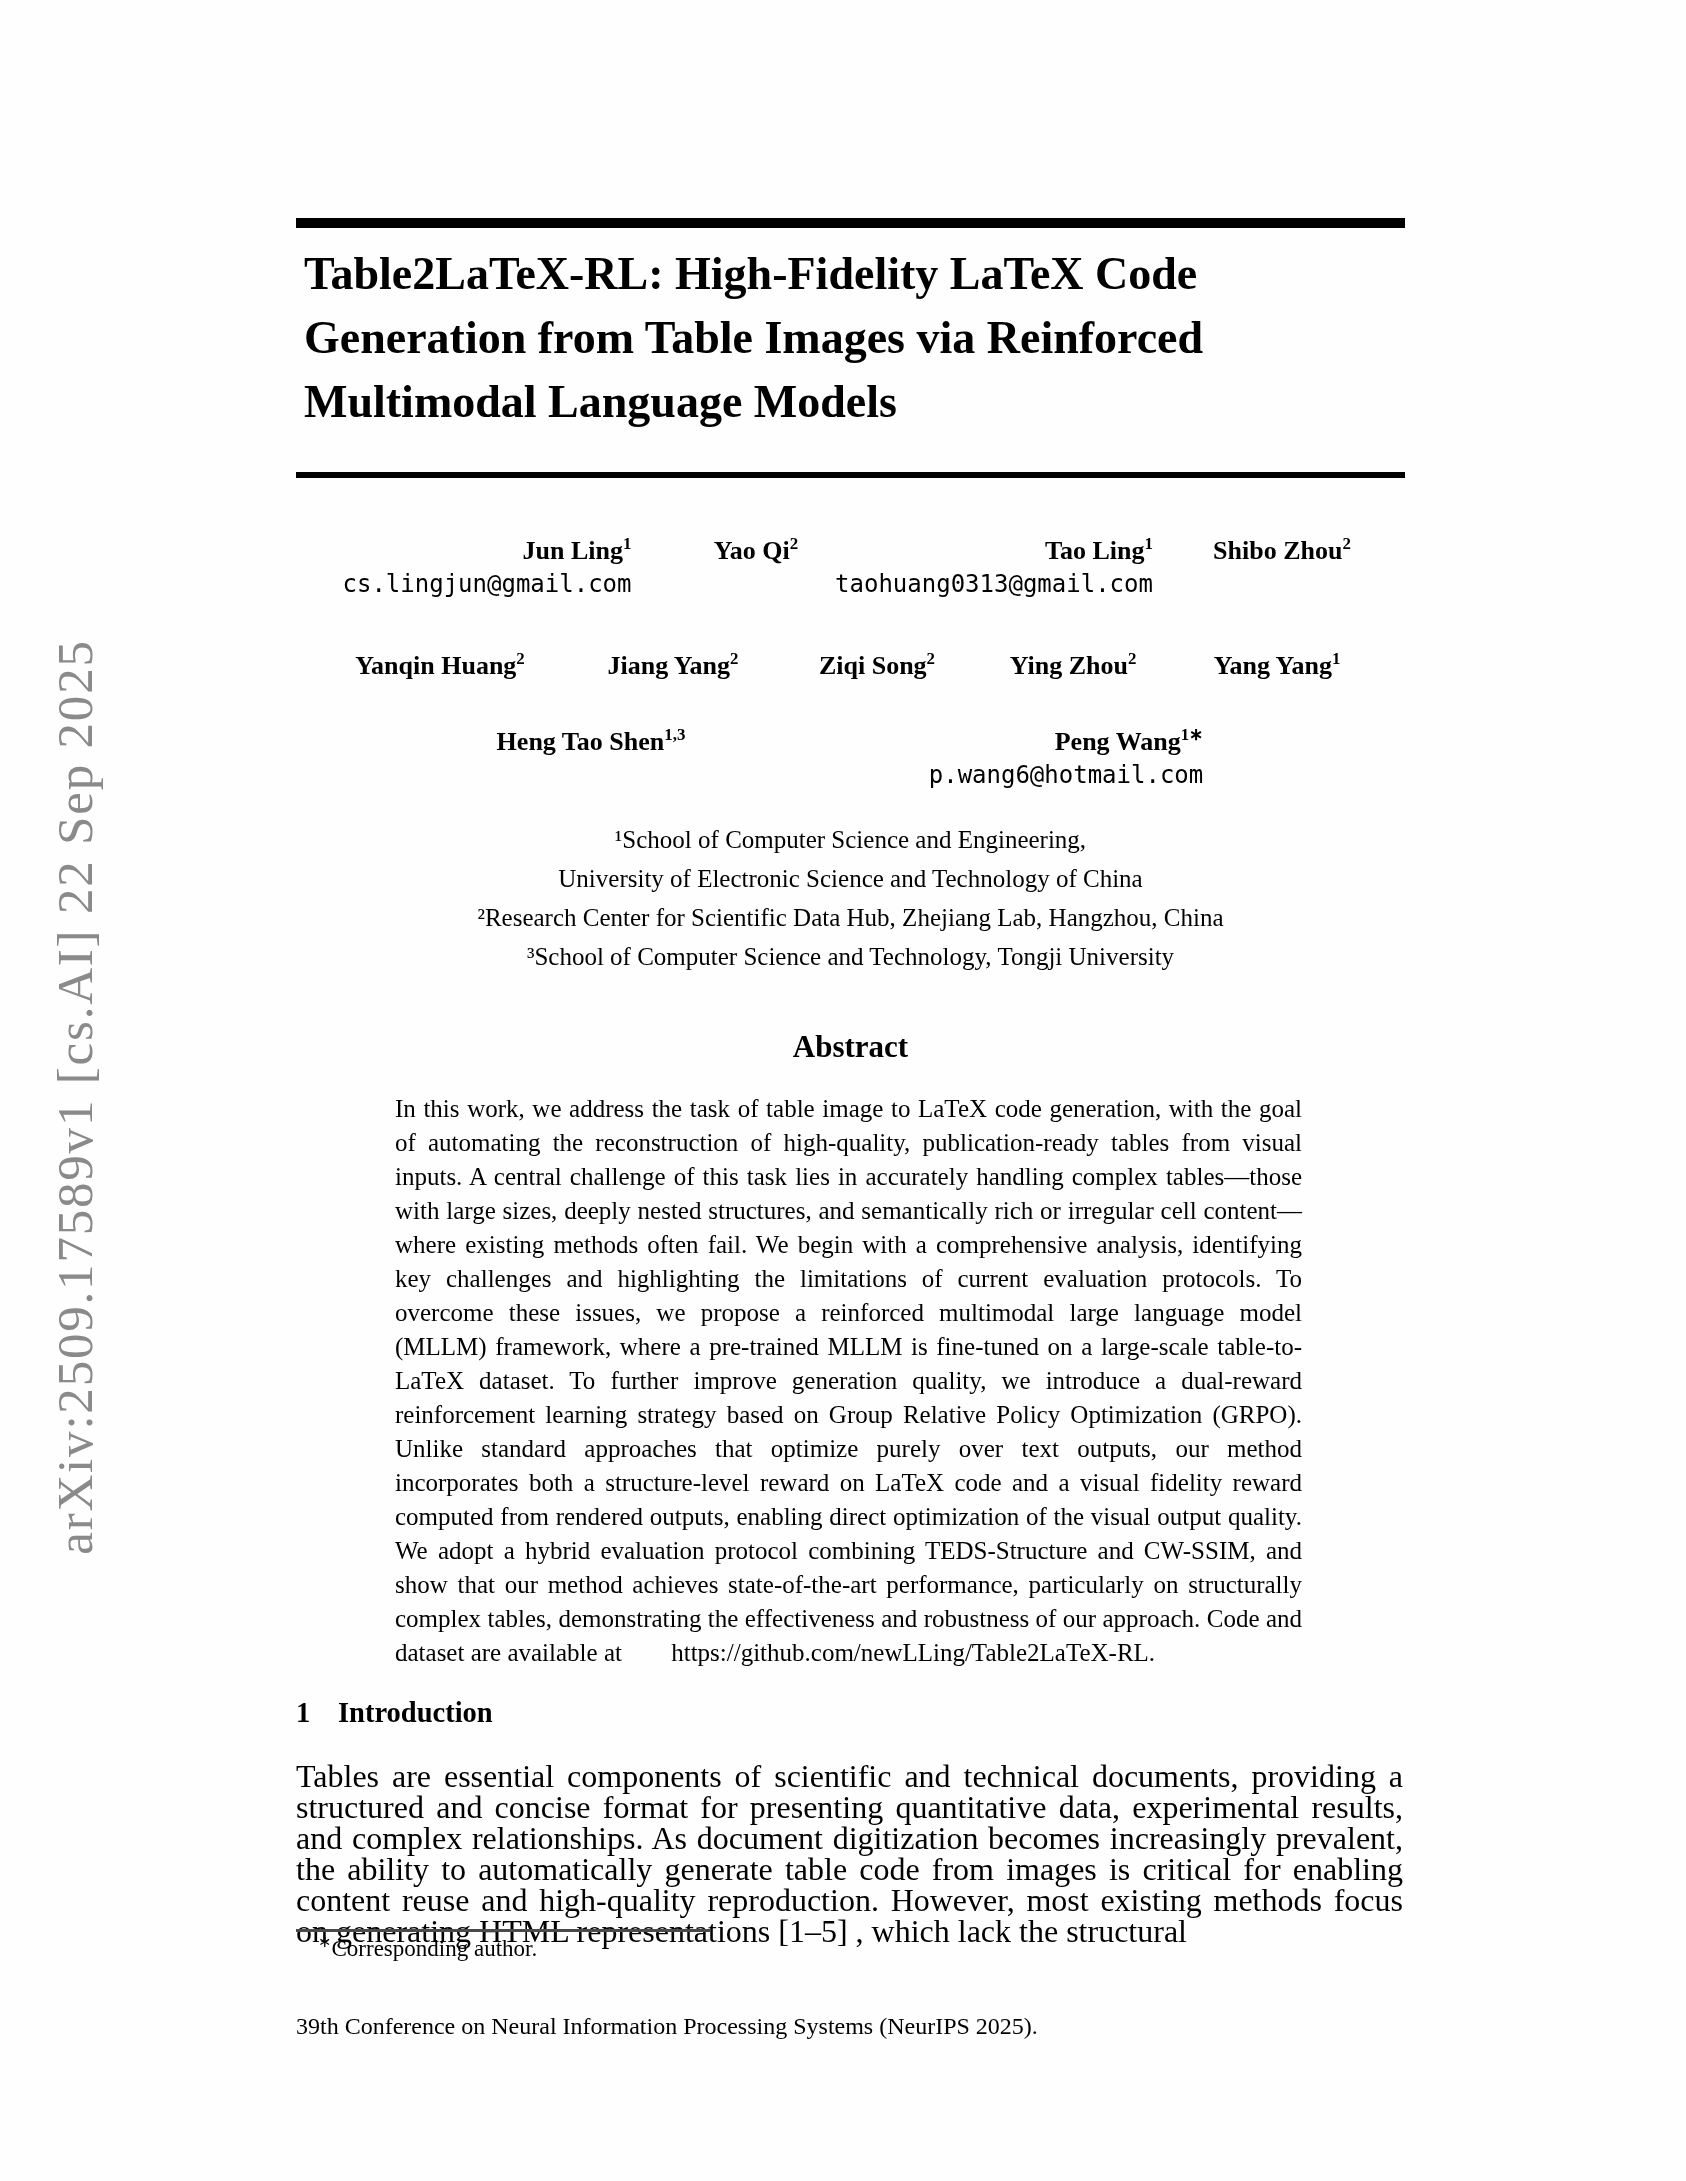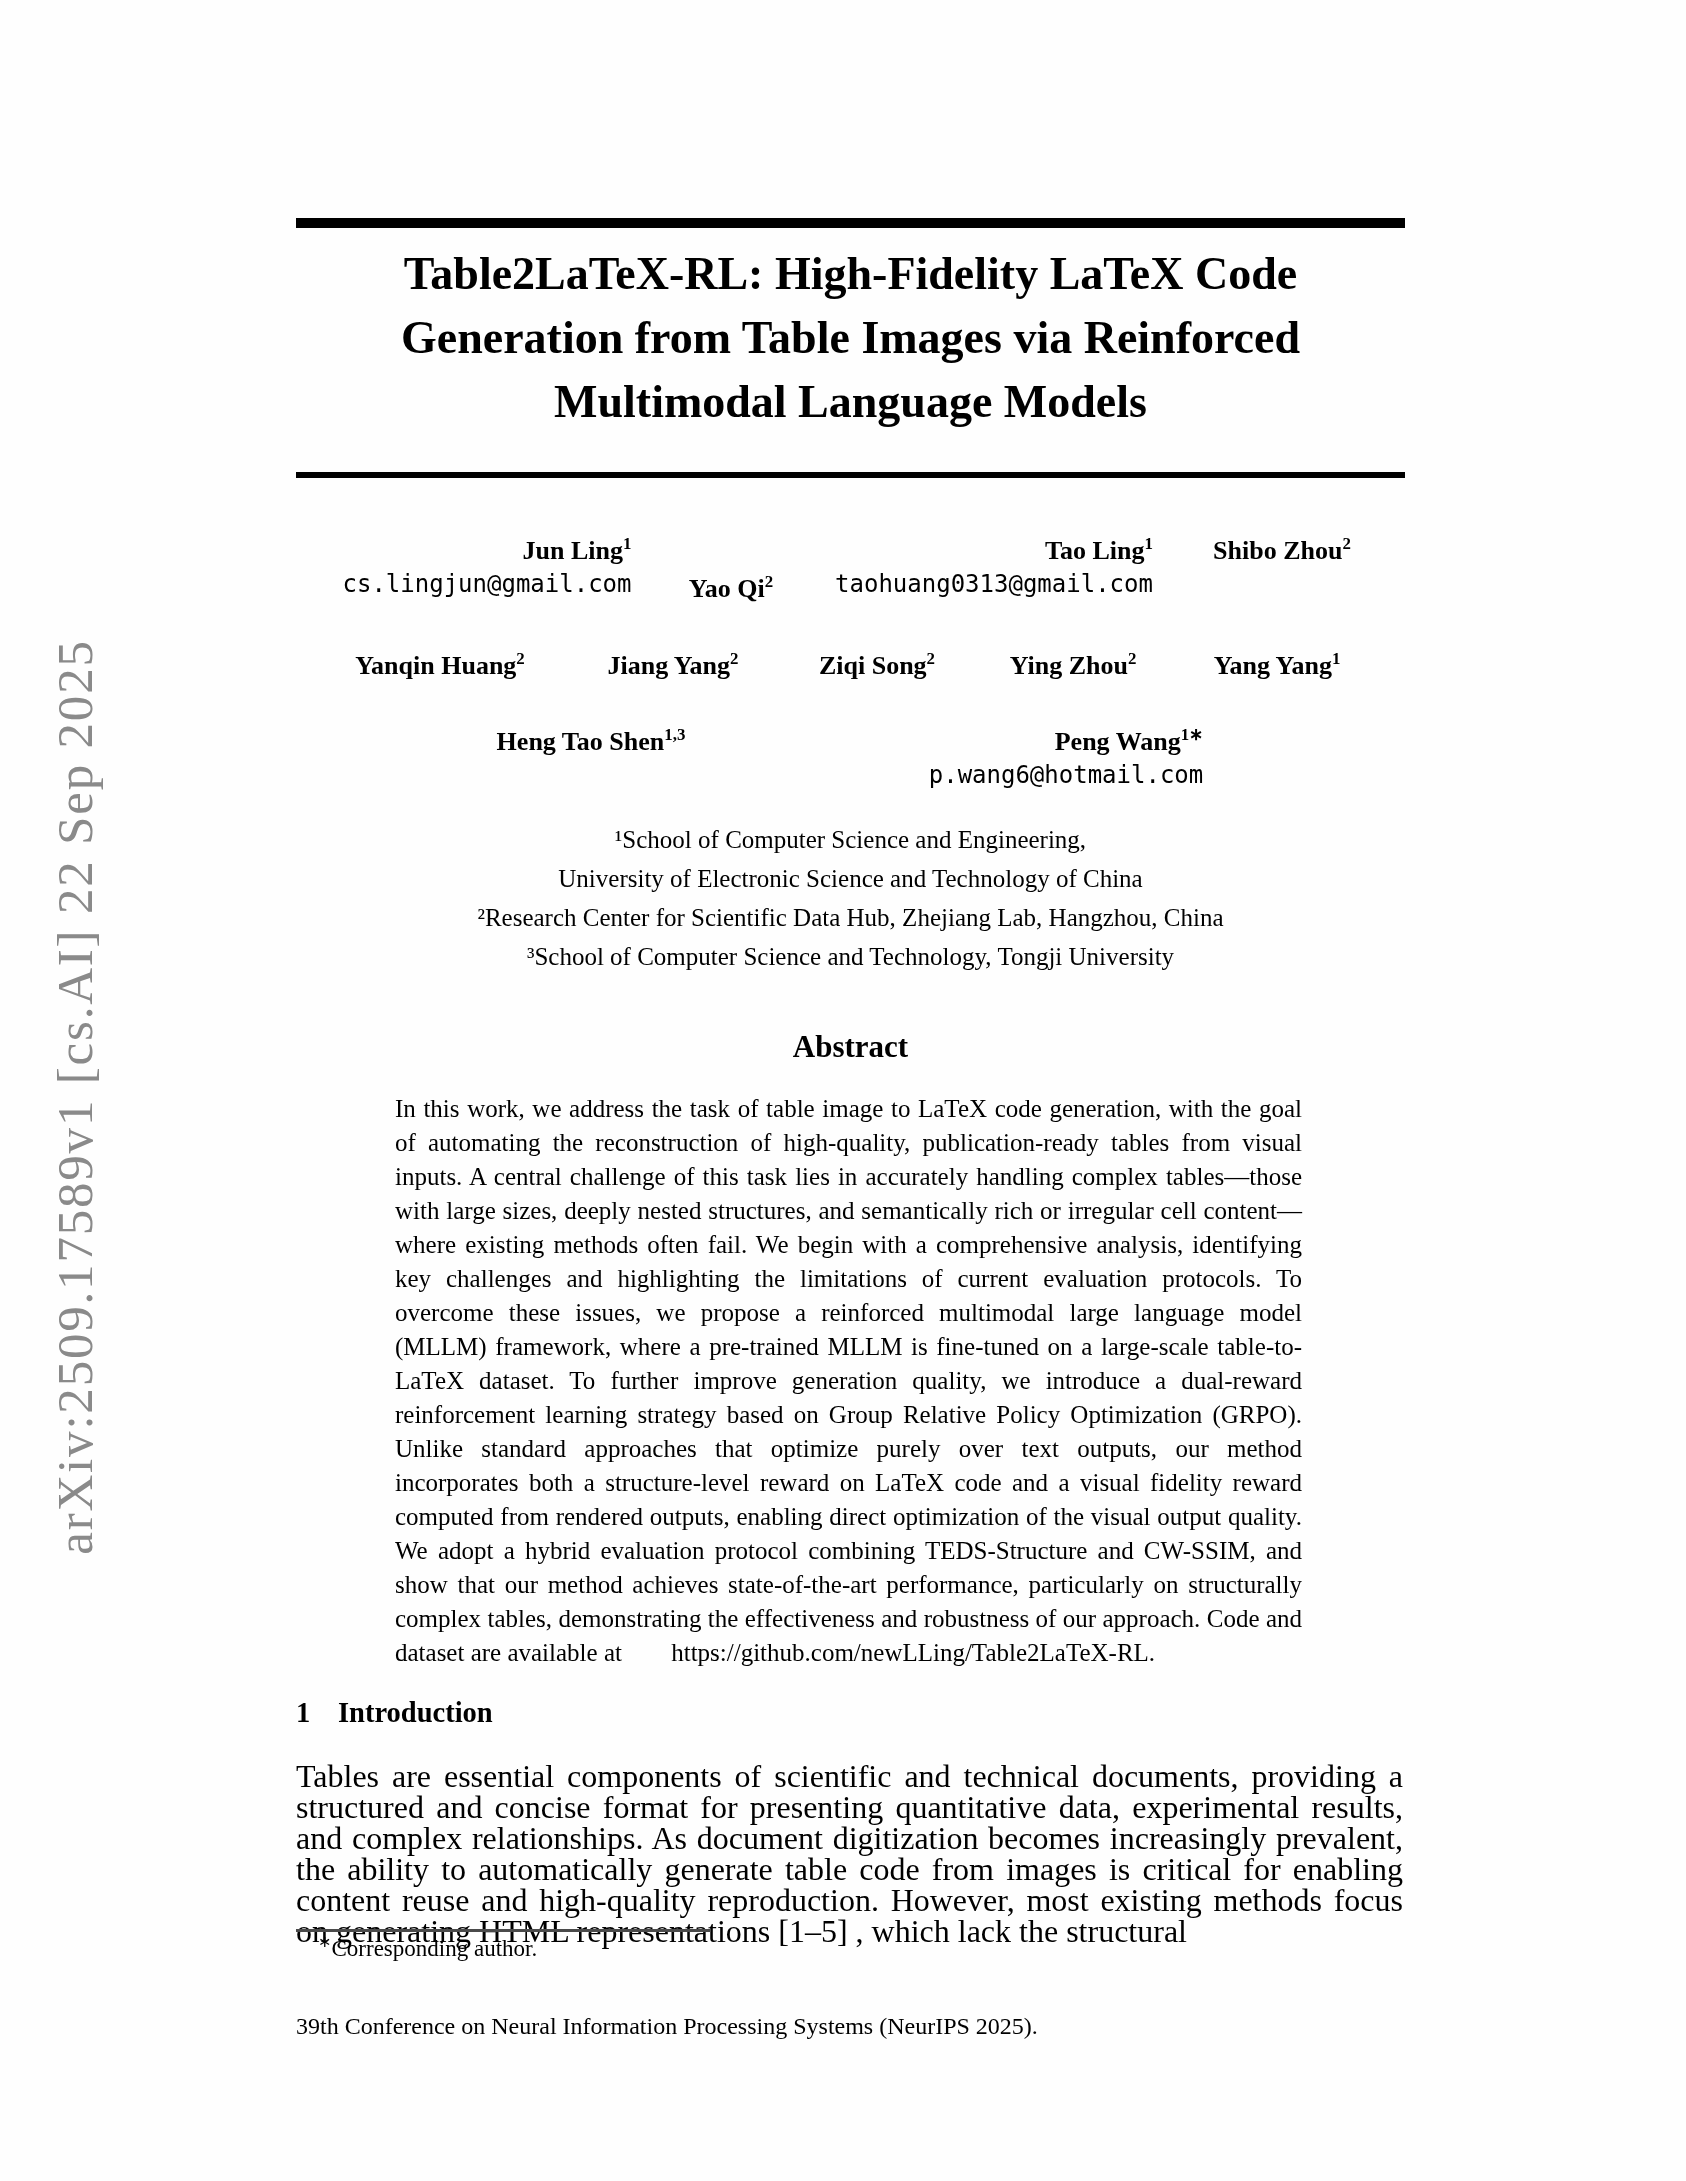--- a/index.html
+++ b/index.html
@@ -16,22 +16,22 @@
     position:absolute;left:75px;top:1097px;
     transform:translate(-50%,-50%) rotate(-90deg);
     transform-origin:center center;
     white-space:nowrap;
     font-size:51px;letter-spacing:1.8px;
     color:#8a8a8a;
   }
   .rule-top{position:absolute;left:296px;top:218px;width:1109px;height:10px;background:#000;}
   .rule-mid{position:absolute;left:296px;top:472px;width:1109px;height:5.5px;background:#000;}
   .title{
-    position:absolute;left:296px;top:242px;width:1109px;
-    text-align:center;font-weight:bold;font-size:46px;line-height:64px;
+    position:absolute;left:304px;top:242px;width:1109px;
+    font-weight:bold;font-size:46px;line-height:64px;
     white-space:pre-line;
   }
   .authors{position:absolute;left:296px;top:535px;width:1109px;height:275px;}
   .author{position:absolute;transform:translateX(-50%);text-align:right;white-space:nowrap;}
   .aname{font-weight:bold;font-size:26px;line-height:31px;}
   .aname sup{font-size:65%;}
   .aemail{font-family:"DejaVu Sans Mono",monospace;font-size:24px;line-height:37px;}
   .r1{top:0;}
   .r2{top:115px;}
   .r3{top:191px;}
@@ -83,21 +83,21 @@
 Multimodal Language Models</h1>
 
   <div class="rule-mid"></div>
 
   <div class="authors">
 
     <div class="author r1" style="left:191px;">
       <div class="aname"><span>Jun Ling</span><sup>1</sup></div>
       <div class="aemail">cs.lingjun@gmail.com</div>
     </div>
-    <div class="author r1" style="left:435px;margin-top:38px;">
+    <div class="author r1" style="left:460px;">
       <div class="aname"><span>Yao Qi</span><sup>2</sup></div>
     </div>
     <div class="author r1" style="left:698px;">
       <div class="aname"><span>Tao Ling</span><sup>1</sup></div>
       <div class="aemail">taohuang0313@gmail.com</div>
     </div>
     <div class="author r1" style="left:986px;">
       <div class="aname"><span>Shibo Zhou</span><sup>2</sup></div>
     </div>
 

